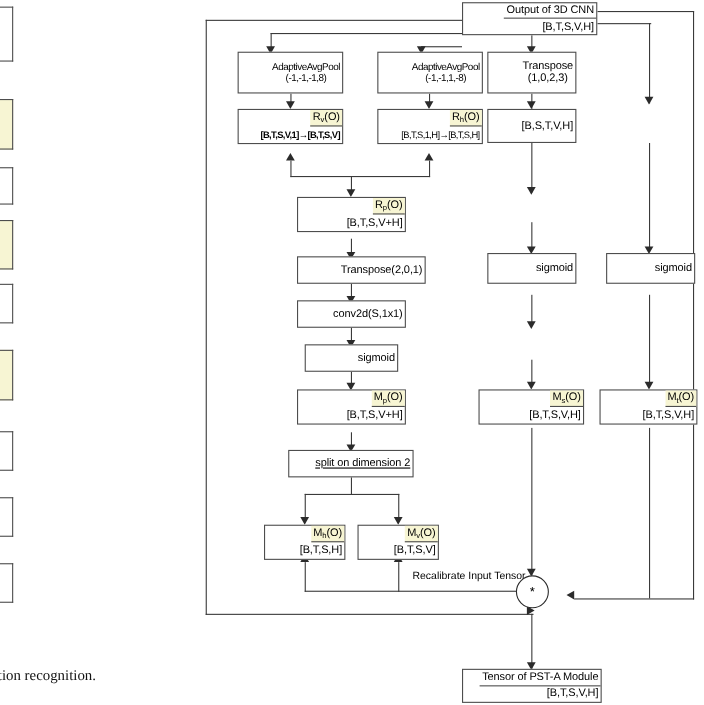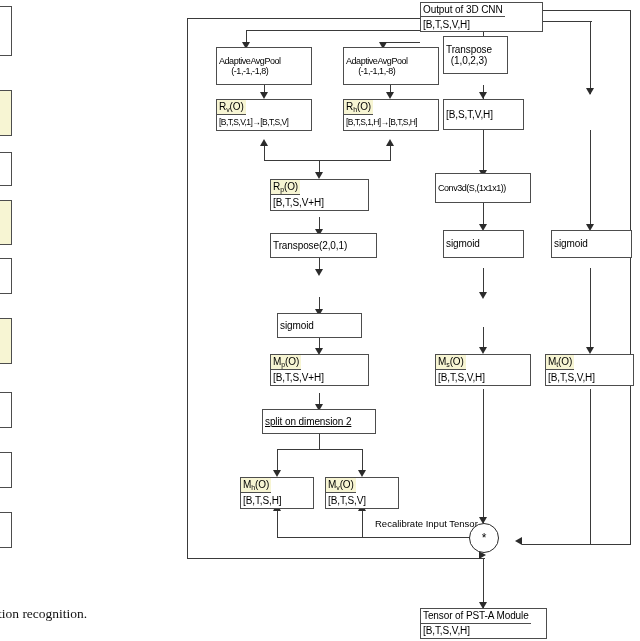--- a/index.html
+++ b/index.html
@@ -4,21 +4,21 @@
 <style>
   html,body{margin:0;padding:0;background:#ffffff;}
   body{width:640px;height:641px;position:relative;overflow:hidden;
        font-family:"Liberation Sans",sans-serif;color:#000;}
 
   #canvas{position:absolute;left:0;top:0;width:640px;height:641px;}
 
   
   .node{position:absolute;box-sizing:border-box;border:1.4px solid #4d4d4d;
         background:#ffffff;display:flex;flex-direction:column;
-        align-items:flex-start;justify-content:center;z-index:4;}
+        align-items:flex-end;justify-content:center;z-index:4;}
   .node .cell{display:flex;align-items:center;justify-content:center;
         text-align:center;line-height:1.12;padding:1px 2px;box-sizing:border-box;}
   .node .cell.top{border-bottom:1.4px solid #4d4d4d;}
   .yellow .cell.top{background:#f7f5d3;}
   .plain{justify-content:center;}
   .lbl{font-size:10px;letter-spacing:-0.1px;white-space:nowrap;}
   .lbl.sm{font-size:9px;letter-spacing:-0.45px;}
   .lbl.xs{font-size:8.5px;letter-spacing:-0.55px;}
   sub{font-size:7px;vertical-align:baseline;position:relative;top:2px;}
 
@@ -183,32 +183,32 @@
     </div>
   </div>
 
   <div class="node plain" style="left:343px;top:47px;width:96px;height:38px;">
     <div class="cell" style="flex:1;flex-direction:column;">
       <span class="lbl sm">AdaptiveAvgPool</span>
       <span class="lbl sm">(-1,-1,1,-8)</span>
     </div>
   </div>
 
-  <div class="node plain" style="left:443px;top:36px;width:65px;height:38px;">
+  <div class="node plain" style="left:443px;top:47px;width:81px;height:38px;">
     <div class="cell" style="flex:1;flex-direction:column;">
       <span class="lbl">Transpose</span>
       <span class="lbl">(1,0,2,3)</span>
     </div>
   </div>
 
   <div class="node yellow" style="left:216px;top:99px;width:96px;height:32px;">
     <div class="cell top" style="height:15px;">
         <span class="lbl"><span>R</span><sub>v</sub><span>(O)</span></span>
       </div>
-    <div class="cell" style="height:15px;">
+    <div class="cell" style="height:15px;font-weight:bold;">
         <span class="lbl xs">[B,T,S,V,1]→[B,T,S,V]</span>
       </div>
   </div>
 
   <div class="node yellow" style="left:343px;top:99px;width:96px;height:32px;">
     <div class="cell top" style="height:15px;">
         <span class="lbl"><span>R</span><sub>h</sub><span>(O)</span></span>
       </div>
     <div class="cell" style="height:15px;">
         <span class="lbl xs">[B,T,S,1,H]→[B,T,S,H]</span>
@@ -224,44 +224,44 @@
 
   <div class="node yellow" style="left:270px;top:179px;width:99px;height:32px;">
     <div class="cell top" style="height:15px;">
         <span class="lbl"><span>R</span><sub>p</sub><span>(O)</span></span>
       </div>
     <div class="cell" style="height:15px;">
         <span class="lbl">[B,T,S,V+H]</span>
       </div>
   </div>
 
-  <div class="node plain" style="left:435px;top:173px;width:96px;height:30px;">
-    <div class="cell" style="flex:1;">
-        <span class="lbl sm">Conv3d(S,(1x1x1))</span>
-      </div>
-  </div>
-
-  <div class="node plain" style="left:270px;top:233px;width:107px;height:25px;">
+
+  <div class="node plain" style="left:270px;top:233px;width:117px;height:25px;">
     <div class="cell" style="flex:1;">
         <span class="lbl">Transpose(2,0,1)</span>
       </div>
   </div>
 
   <div class="node plain" style="left:443px;top:230px;width:81px;height:28px;">
     <div class="cell" style="flex:1;">
         <span class="lbl">sigmoid</span>
       </div>
   </div>
 
   <div class="node plain" style="left:551px;top:230px;width:81px;height:28px;">
     <div class="cell" style="flex:1;">
         <span class="lbl">sigmoid</span>
       </div>
   </div>
 
+  <div class="node plain" style="left:270px;top:273px;width:99px;height:25px;">
+    <div class="cell" style="flex:1;">
+        <span class="lbl">conv2d(S,1x1)</span>
+      </div>
+  </div>
 
 
   <div class="node plain" style="left:277px;top:313px;width:85px;height:25px;">
     <div class="cell" style="flex:1;">
         <span class="lbl">sigmoid</span>
       </div>
   </div>
 
   <div class="node yellow" style="left:270px;top:354px;width:99px;height:32px;">
     <div class="cell top" style="height:15px;">

